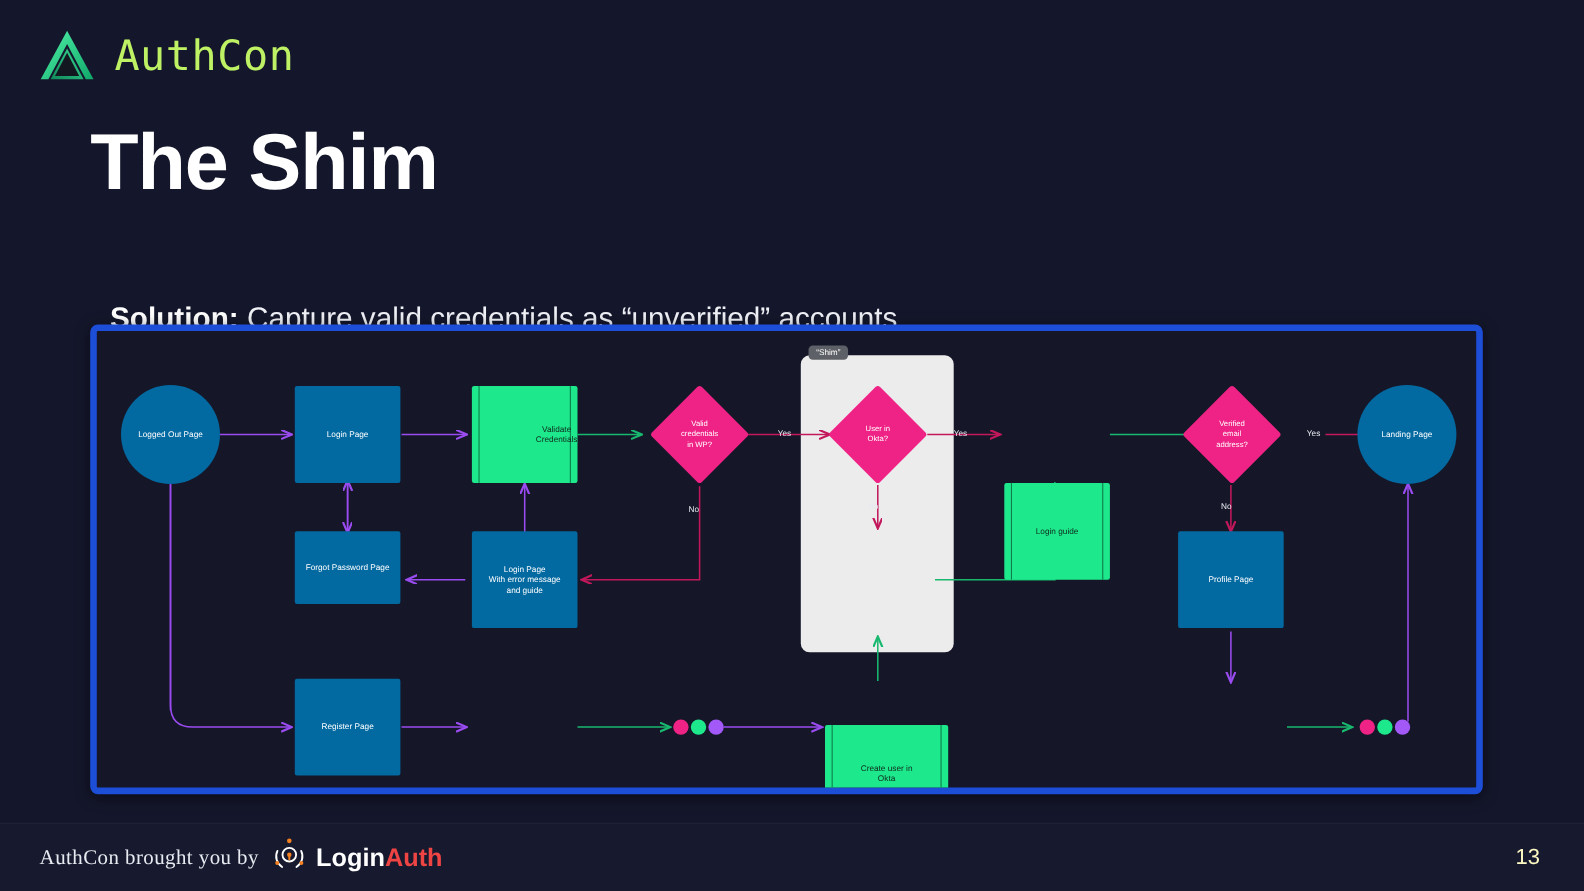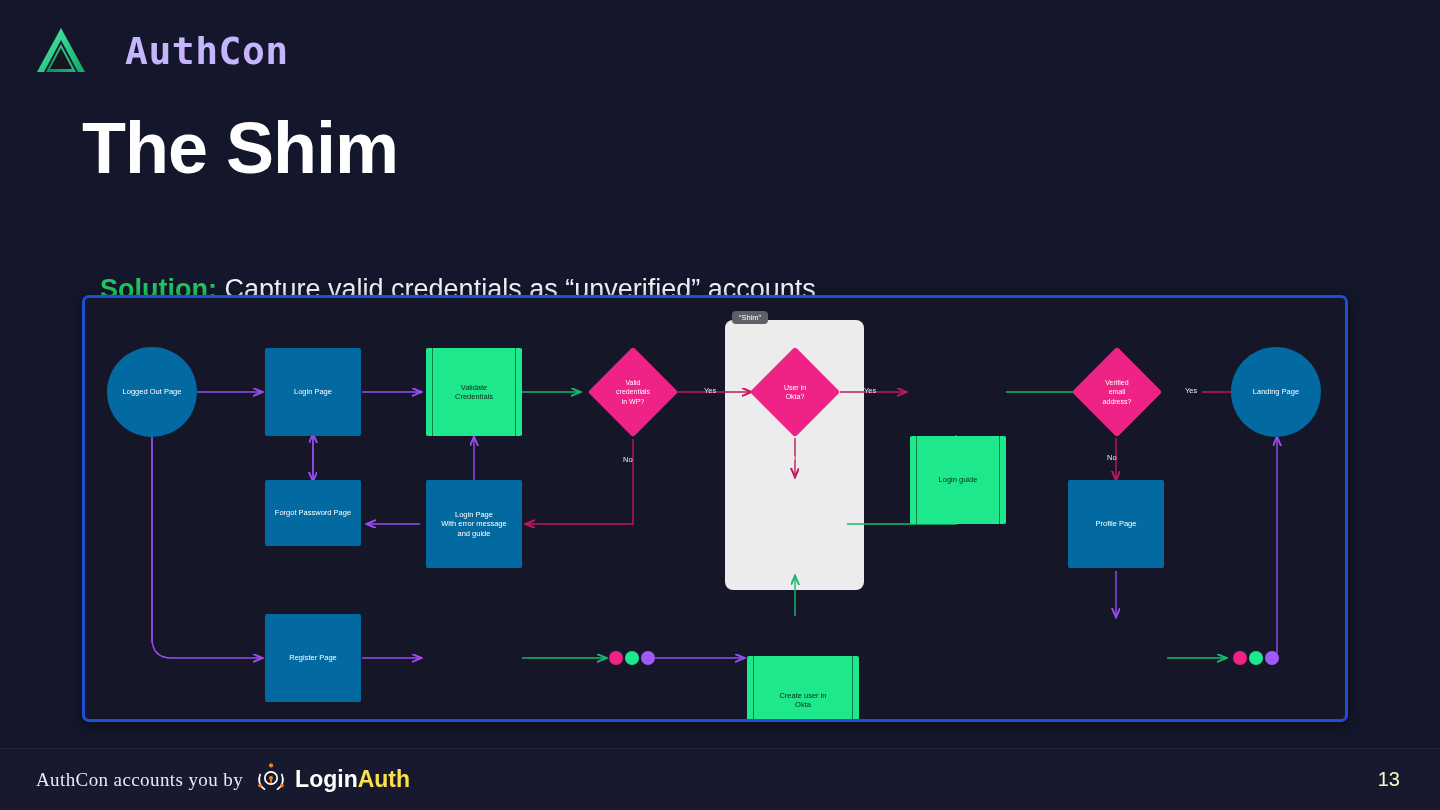--- a/index.html
+++ b/index.html
@@ -9,43 +9,43 @@
     font-family: "Liberation Sans", sans-serif;
     overflow: hidden;
   }
   .slide { position: relative; width: 1440px; height: 810px; background: #14162b; }
 
   
   .brand { position: absolute; left: 32px; top: 22px; display: flex; align-items: center; gap: 14px; }
   .brand-mark { width: 58px; height: 58px; }
   .brand-name {
     font-family: "DejaVu Sans Mono", monospace;
-    font-size: 38px; font-weight: 700; color: #c4b5fd; letter-spacing: .5px; margin-left: 21px;
+    font-size: 38px; font-weight: 400; color: #bef264; letter-spacing: .5px;
   }
 
   
   .slide-title {
     position: absolute; left: 82px; top: 112px;
     font-size: 72px; font-weight: 700; color: #ffffff;
     letter-spacing: -1px; line-height: 1;
   }
 
   
   .subtitle {
     position: absolute; left: 100px; top: 274px;
     font-size: 27px; color: #f0f2f7; white-space: nowrap;
   }
-  .subtitle .lead { color: #22c55e; font-weight: 700; }
+  .subtitle .lead { color: #ffffff; font-weight: 700; }
 
   
   .panel {
     position: absolute; left: 82px; top: 295px;
     width: 1266px; height: 427px;
     background: #151729;
-    border: 3px solid #1d4ed8;
+    border: 6px solid #1d4ed8;
     border-radius: 7px;
     box-shadow: 0 3px 14px rgba(0,0,0,.45);
     overflow: hidden;
   }
   .canvas { position: absolute; inset: 0; }
   .canvas svg { position: absolute; left: 0; top: 0; }
 
   
   .node { position: absolute; display: flex; align-items: center; justify-content: center;
           text-align: center; line-height: 1.25; }
@@ -98,21 +98,21 @@
     position: absolute; left: 0; right: 0; bottom: 0; height: 62px;
     background: #171a2e; border-top: 1px solid #20233a;
     display: flex; align-items: center;
   }
   .footer-left { display: flex; align-items: center; gap: 12px; margin-left: 36px; }
   .footer-text {
     font-family: "Liberation Serif", serif; font-size: 19px; color: #e8eaf1; letter-spacing: .4px;
   }
   .fa-logo { display: flex; align-items: center; gap: 8px; }
   .fa-word { font-size: 23px; font-weight: 700; color: #ffffff; }
-  .fa-word .accent { color: #fde047; }
+  .fa-word .accent { color: #ef4444; }
   .page-num { position: absolute; right: 40px; font-size: 20px; color: #fef9c3; }
 </style>
 </head>
 <body>
 
 <div class="slide">
 
   <div class="brand">
     <span class="brand-mark">
       <svg width="58" height="58" viewBox="0 0 58 58">
@@ -211,21 +211,21 @@
       </svg>
 
       <div class="node n-purple n-circle" style="left:22px; top:49px; width:90px; height:90px;">
         <span class="lbl">Logged Out Page</span>
       </div>
 
       <div class="node n-purple n-rect" style="left:180px; top:50px; width:96px; height:88px;">
         <span class="lbl">Login Page</span>
       </div>
 
-      <div class="node n-green" style="left:341px; top:50px; width:96px; height:88px;">
+      <div class="node n-green" style="left:341px; top:50px; width:96px; height:88px;justify-content:flex-end;">
         <span class="lbl" style="white-space:pre-line;">Validate
 Credentials</span>
       </div>
 
       <div class="diamond" style="left:516px; top:62px; width:64px; height:64px;">
         <span class="dshape"></span>
         <span class="lbl">Valid
 credentials
 in WP?</span>
       </div>
@@ -291,21 +291,21 @@
         <i style="background:#ef2285"></i>
         <i style="background:#1de98c"></i>
         <i style="background:#a259f7"></i>
       </div>
 
     </div>
   </div>
 
   <div class="footer">
     <div class="footer-left">
-      <span class="footer-text">AuthCon accounts you by</span>
+      <span class="footer-text">AuthCon brought you by</span>
       <span class="fa-logo">
         <span>
           <svg width="32" height="32" viewBox="0 0 32 32">
             <circle cx="16" cy="16" r="6.2" fill="none" stroke="#ffffff" stroke-width="1.7"></circle>
             <circle cx="16" cy="16" r="2" fill="#f58021"></circle>
             <path d="M16 16 L16 20.2" stroke="#f58021" stroke-width="1.8" stroke-linecap="round"></path>
             <path d="M5.2 12.5 A11.4 11.4 0 0 0 9.5 27.2" fill="none" stroke="#ffffff" stroke-width="1.7" stroke-linecap="round"></path>
             <path d="M22.5 27.2 A11.4 11.4 0 0 0 26.8 12.5" fill="none" stroke="#ffffff" stroke-width="1.7" stroke-linecap="round"></path>
             <circle cx="16" cy="3.4" r="2.1" fill="#f58021"></circle>
             <circle cx="5" cy="23.6" r="1.8" fill="#f58021"></circle>

